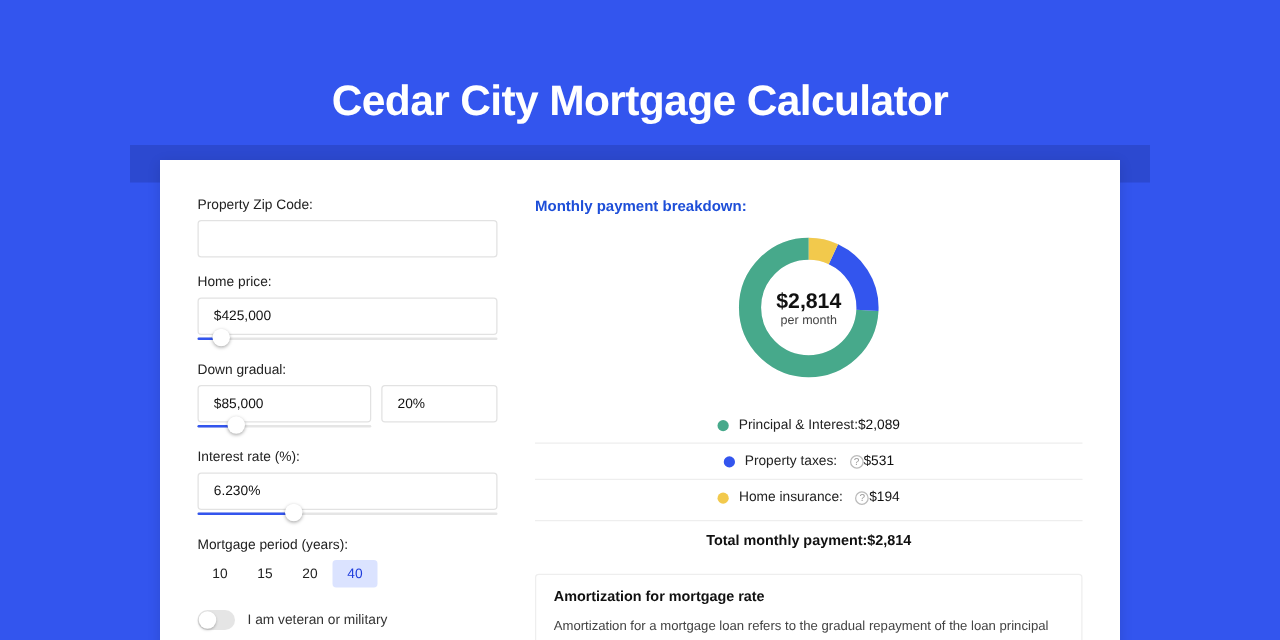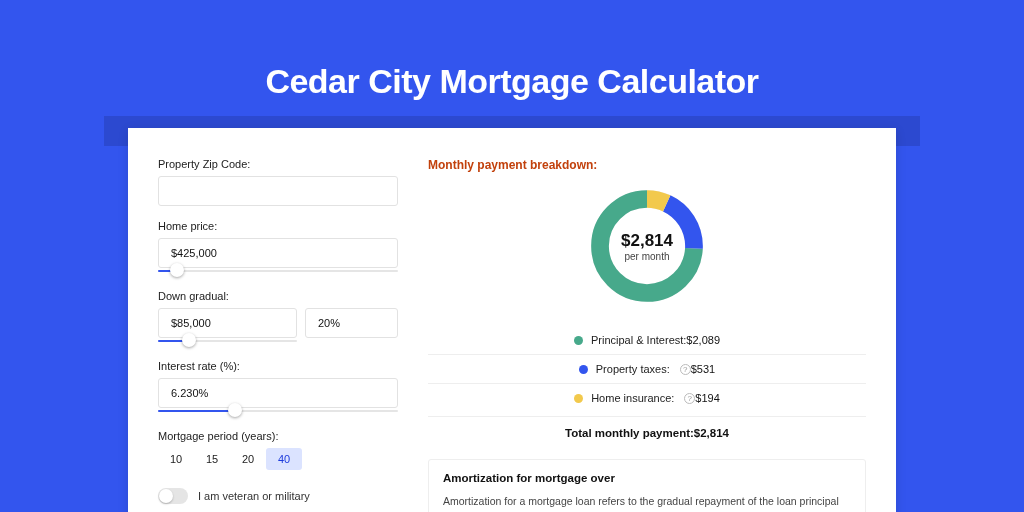--- a/index.html
+++ b/index.html
@@ -48,21 +48,21 @@
   }
   .period-tab.active { background: #dbe3ff; color: #1d3bdc; }
   .toggle-row { display: flex; align-items: center; gap: 10px; margin-top: 18px; }
   .toggle {
     width: 30px; height: 16px; border-radius: 10px; background: #e5e5e5; position: relative;
   }
   .toggle-knob {
     width: 14px; height: 14px; border-radius: 50%; background: #fff; position: absolute;
     top: 1px; left: 1px; box-shadow: 0 1px 2px rgba(0,0,0,.25);
   }
-  .section-title { font-weight: 700; font-size: 12px; color: #c2410c; margin-bottom: 12px; }
+  .section-title { font-weight: 700; font-size: 12px; color: #1d4ed8; margin-bottom: 12px; }
   .donut-wrap { display: flex; justify-content: center; margin: 6px 0 18px 0; }
   .donut { position: relative; width: 124px; height: 124px; }
   .donut svg { width: 124px; height: 124px; transform: rotate(-90deg); }
   .donut-center {
     position: absolute; inset: 0; display: flex; flex-direction: column;
     align-items: center; justify-content: center;
   }
   .donut-amount { font-weight: 700; font-size: 17px; color: #111; }
   .donut-sub { font-size: 10px; color: #444; }
   .legend { margin-top: 10px; }
@@ -204,19 +204,19 @@
             <div class="legend-val">$194</div>
           </div>
         </div>
 
       <div class="total-row">
         <span>Total monthly payment:</span>
         <span>$2,814</span>
       </div>
 
       <div class="amort-box">
-        <div class="amort-title">Amortization for mortgage over</div>
+        <div class="amort-title">Amortization for mortgage rate</div>
         <div class="amort-text">Amortization for a mortgage loan refers to the gradual repayment of the loan principal and interest over a specified</div>
       </div>
     </div>
 
   </div>
 </div>
 
 </body></html>

